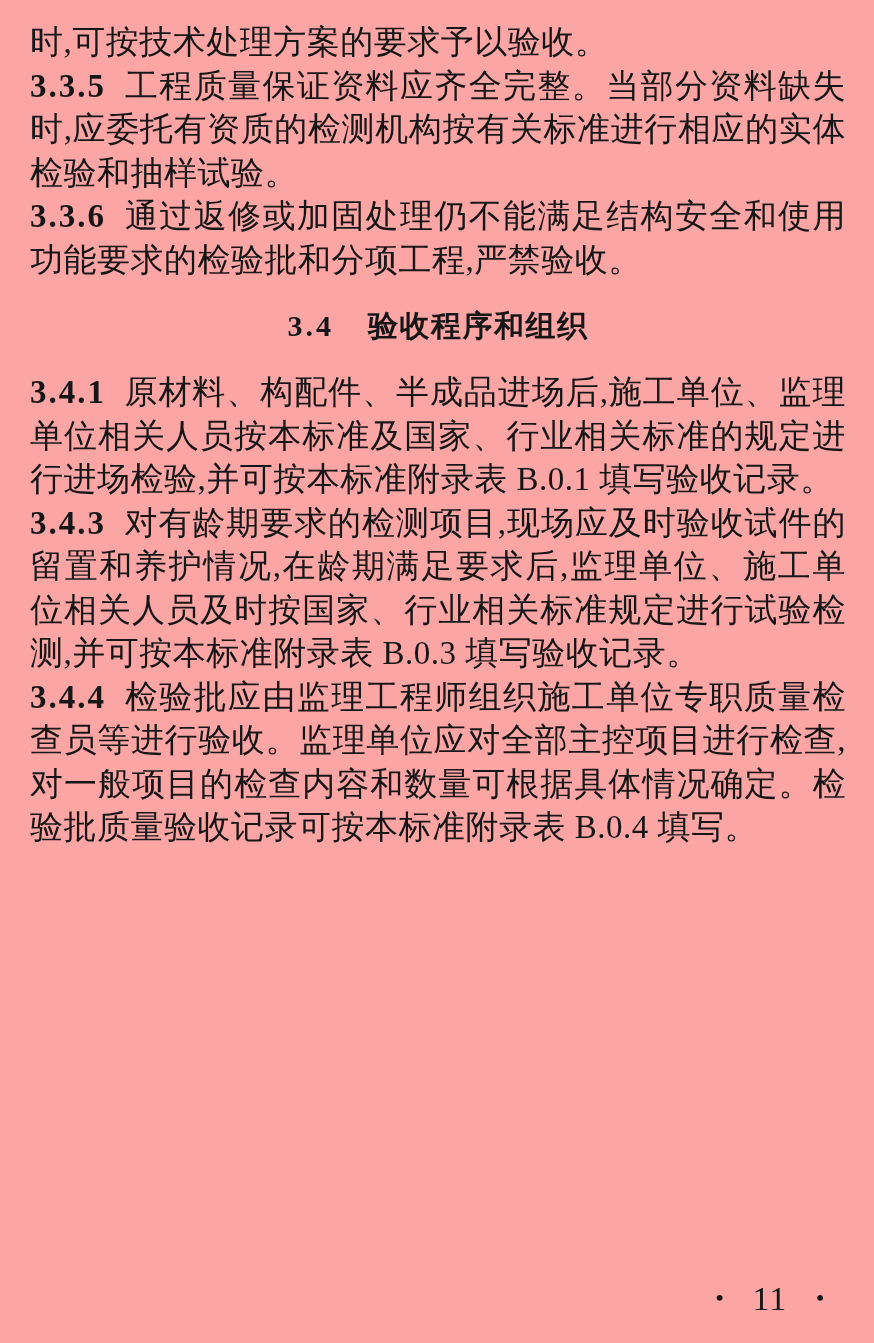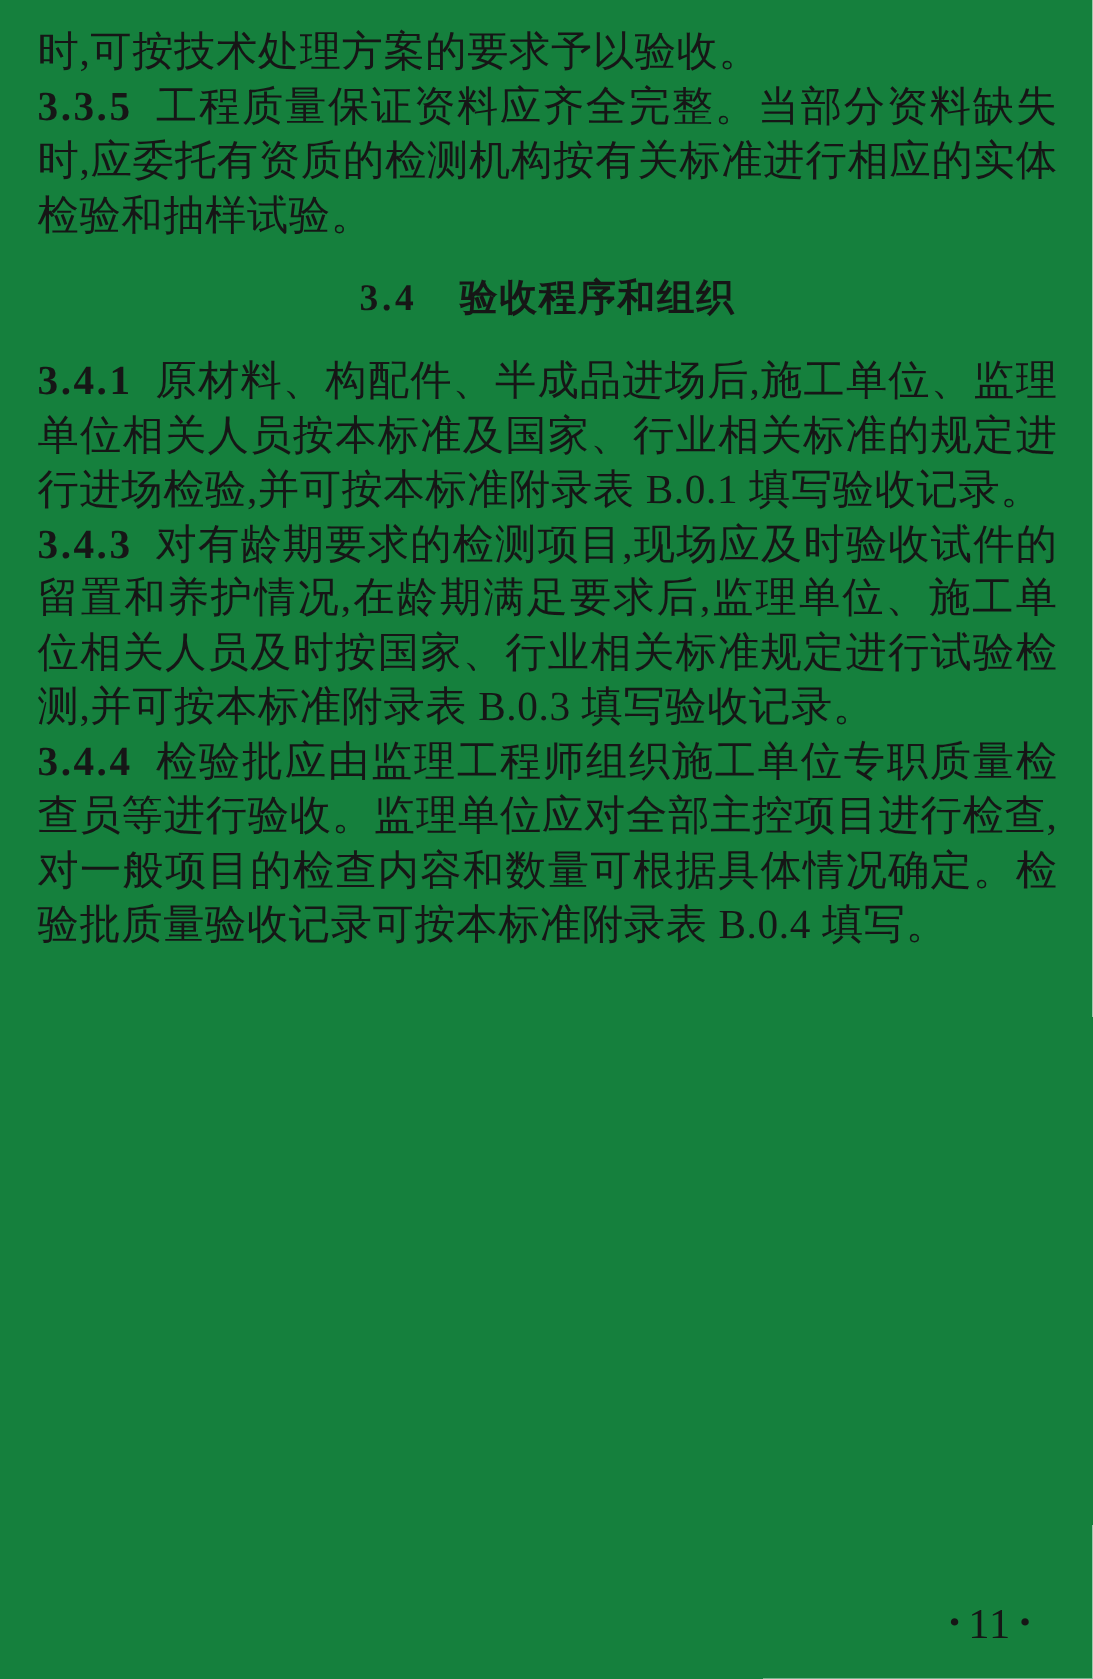--- a/index.html
+++ b/index.html
@@ -4,21 +4,21 @@
 <style>
   html, body {
     margin: 0;
     padding: 0;
     background: #ffffff;
   }
   .page {
     position: relative;
     width: 874px;
     height: 1343px;
-    background: #15803d;
+    background: #fca5a5;
     color: #161616;
     font-family: "Liberation Serif", "DejaVu Serif", serif;
     overflow: hidden;
   }
   .content {
     position: absolute;
     top: 21px;
     left: 30px;
     width: 816px;
   }
@@ -61,39 +61,42 @@
     line-height: 40px;
     color: #161616;
     white-space: nowrap;
   }
   .footer-dot {
     font-size: 22px;
     vertical-align: 5px;
     font-weight: bold;
   }
   .footer-page-num {
-    margin: 0 7px;
+    margin: 0 29px;
     letter-spacing: 1px;
     text-align: center;
   }
 </style>
 </head>
 <body>
 
 <div class="page">
   <div class="content">
 
     <p class="para">
       <span>时,可按技术处理方案的要求予以验收。</span>
     </p>
 
     <p class="para">
       <span class="clause-num">3.3.5</span><span>工程质量保证资料应齐全完整。当部分资料缺失时,应委托有资质的检测机构按有关标准进行相应的实体检验和抽样试验。</span>
     </p>
 
+    <p class="para">
+      <span class="clause-num">3.3.6</span><span>通过返修或加固处理仍不能满足结构安全和使用功能要求的检验批和分项工程,严禁验收。</span>
+    </p>
 
     <h2 class="section-heading">
       <span class="h-num">3.4</span><span class="h-title">验收程序和组织</span>
     </h2>
 
     <p class="para">
       <span class="clause-num">3.4.1</span><span>原材料、构配件、半成品进场后,施工单位、监理单位相关人员按本标准及国家、行业相关标准的规定进行进场检验,并可按本标准附录表 B.0.1 填写验收记录。</span>
     </p>
 
 

